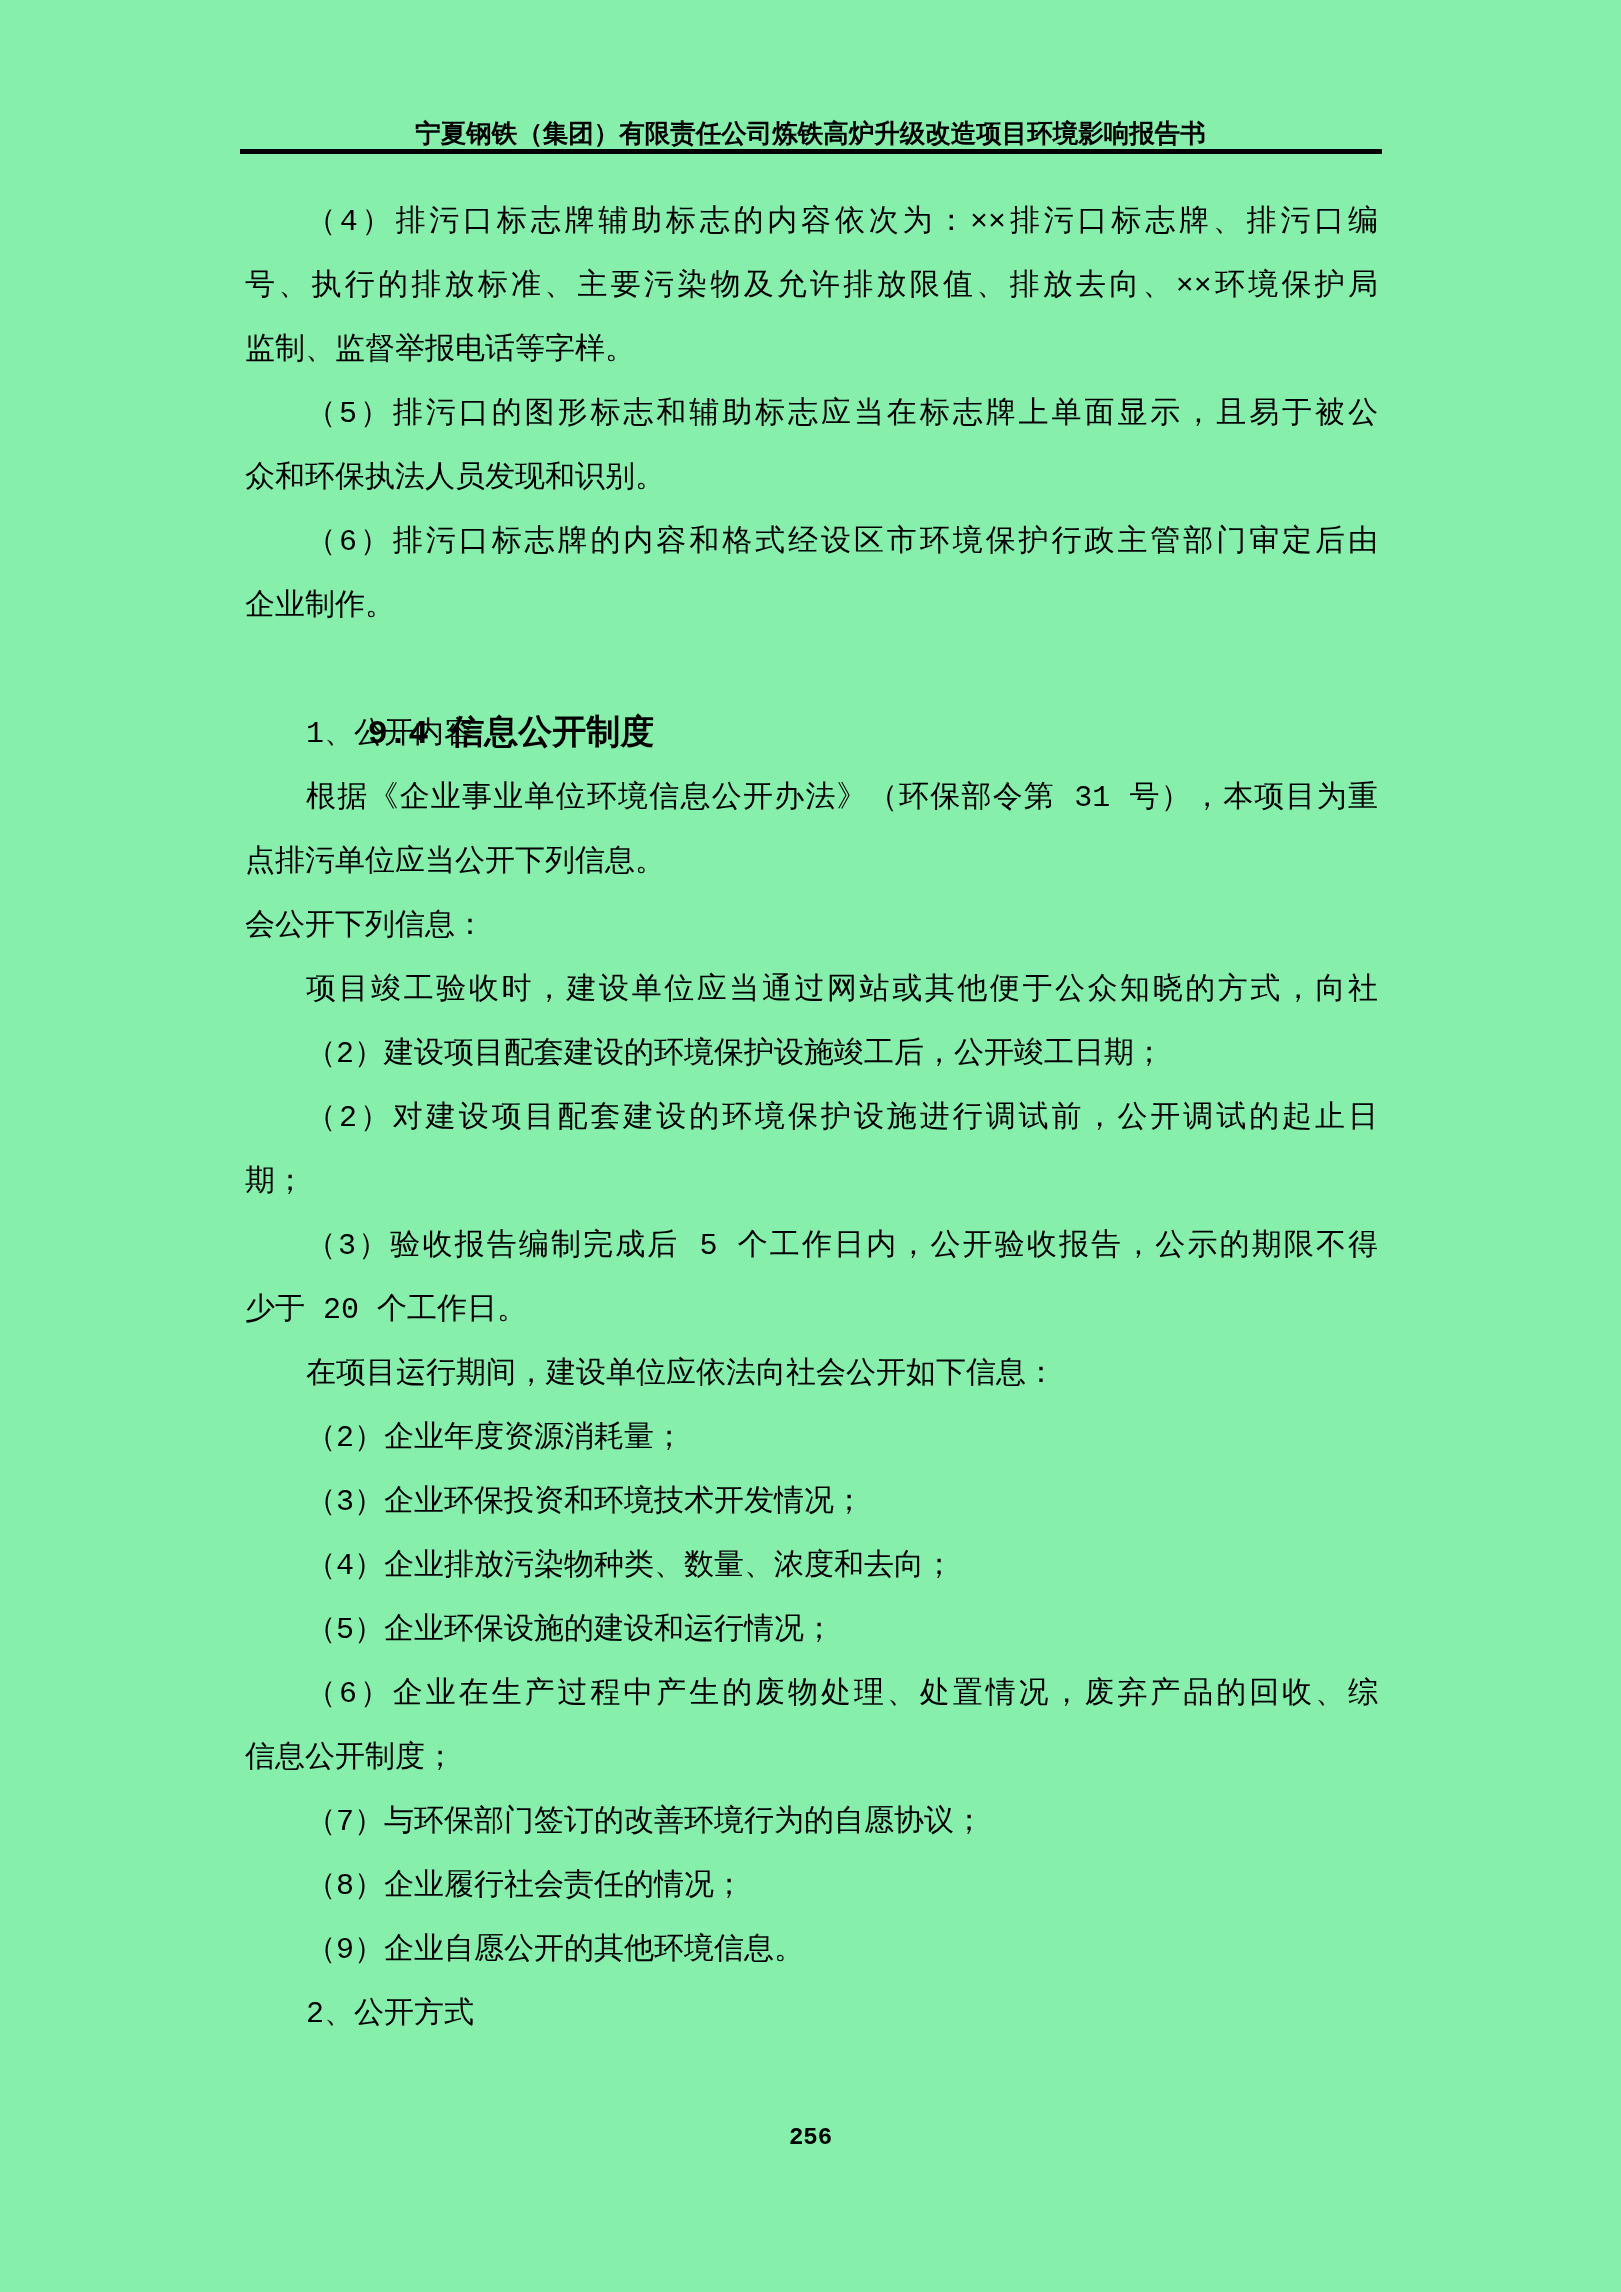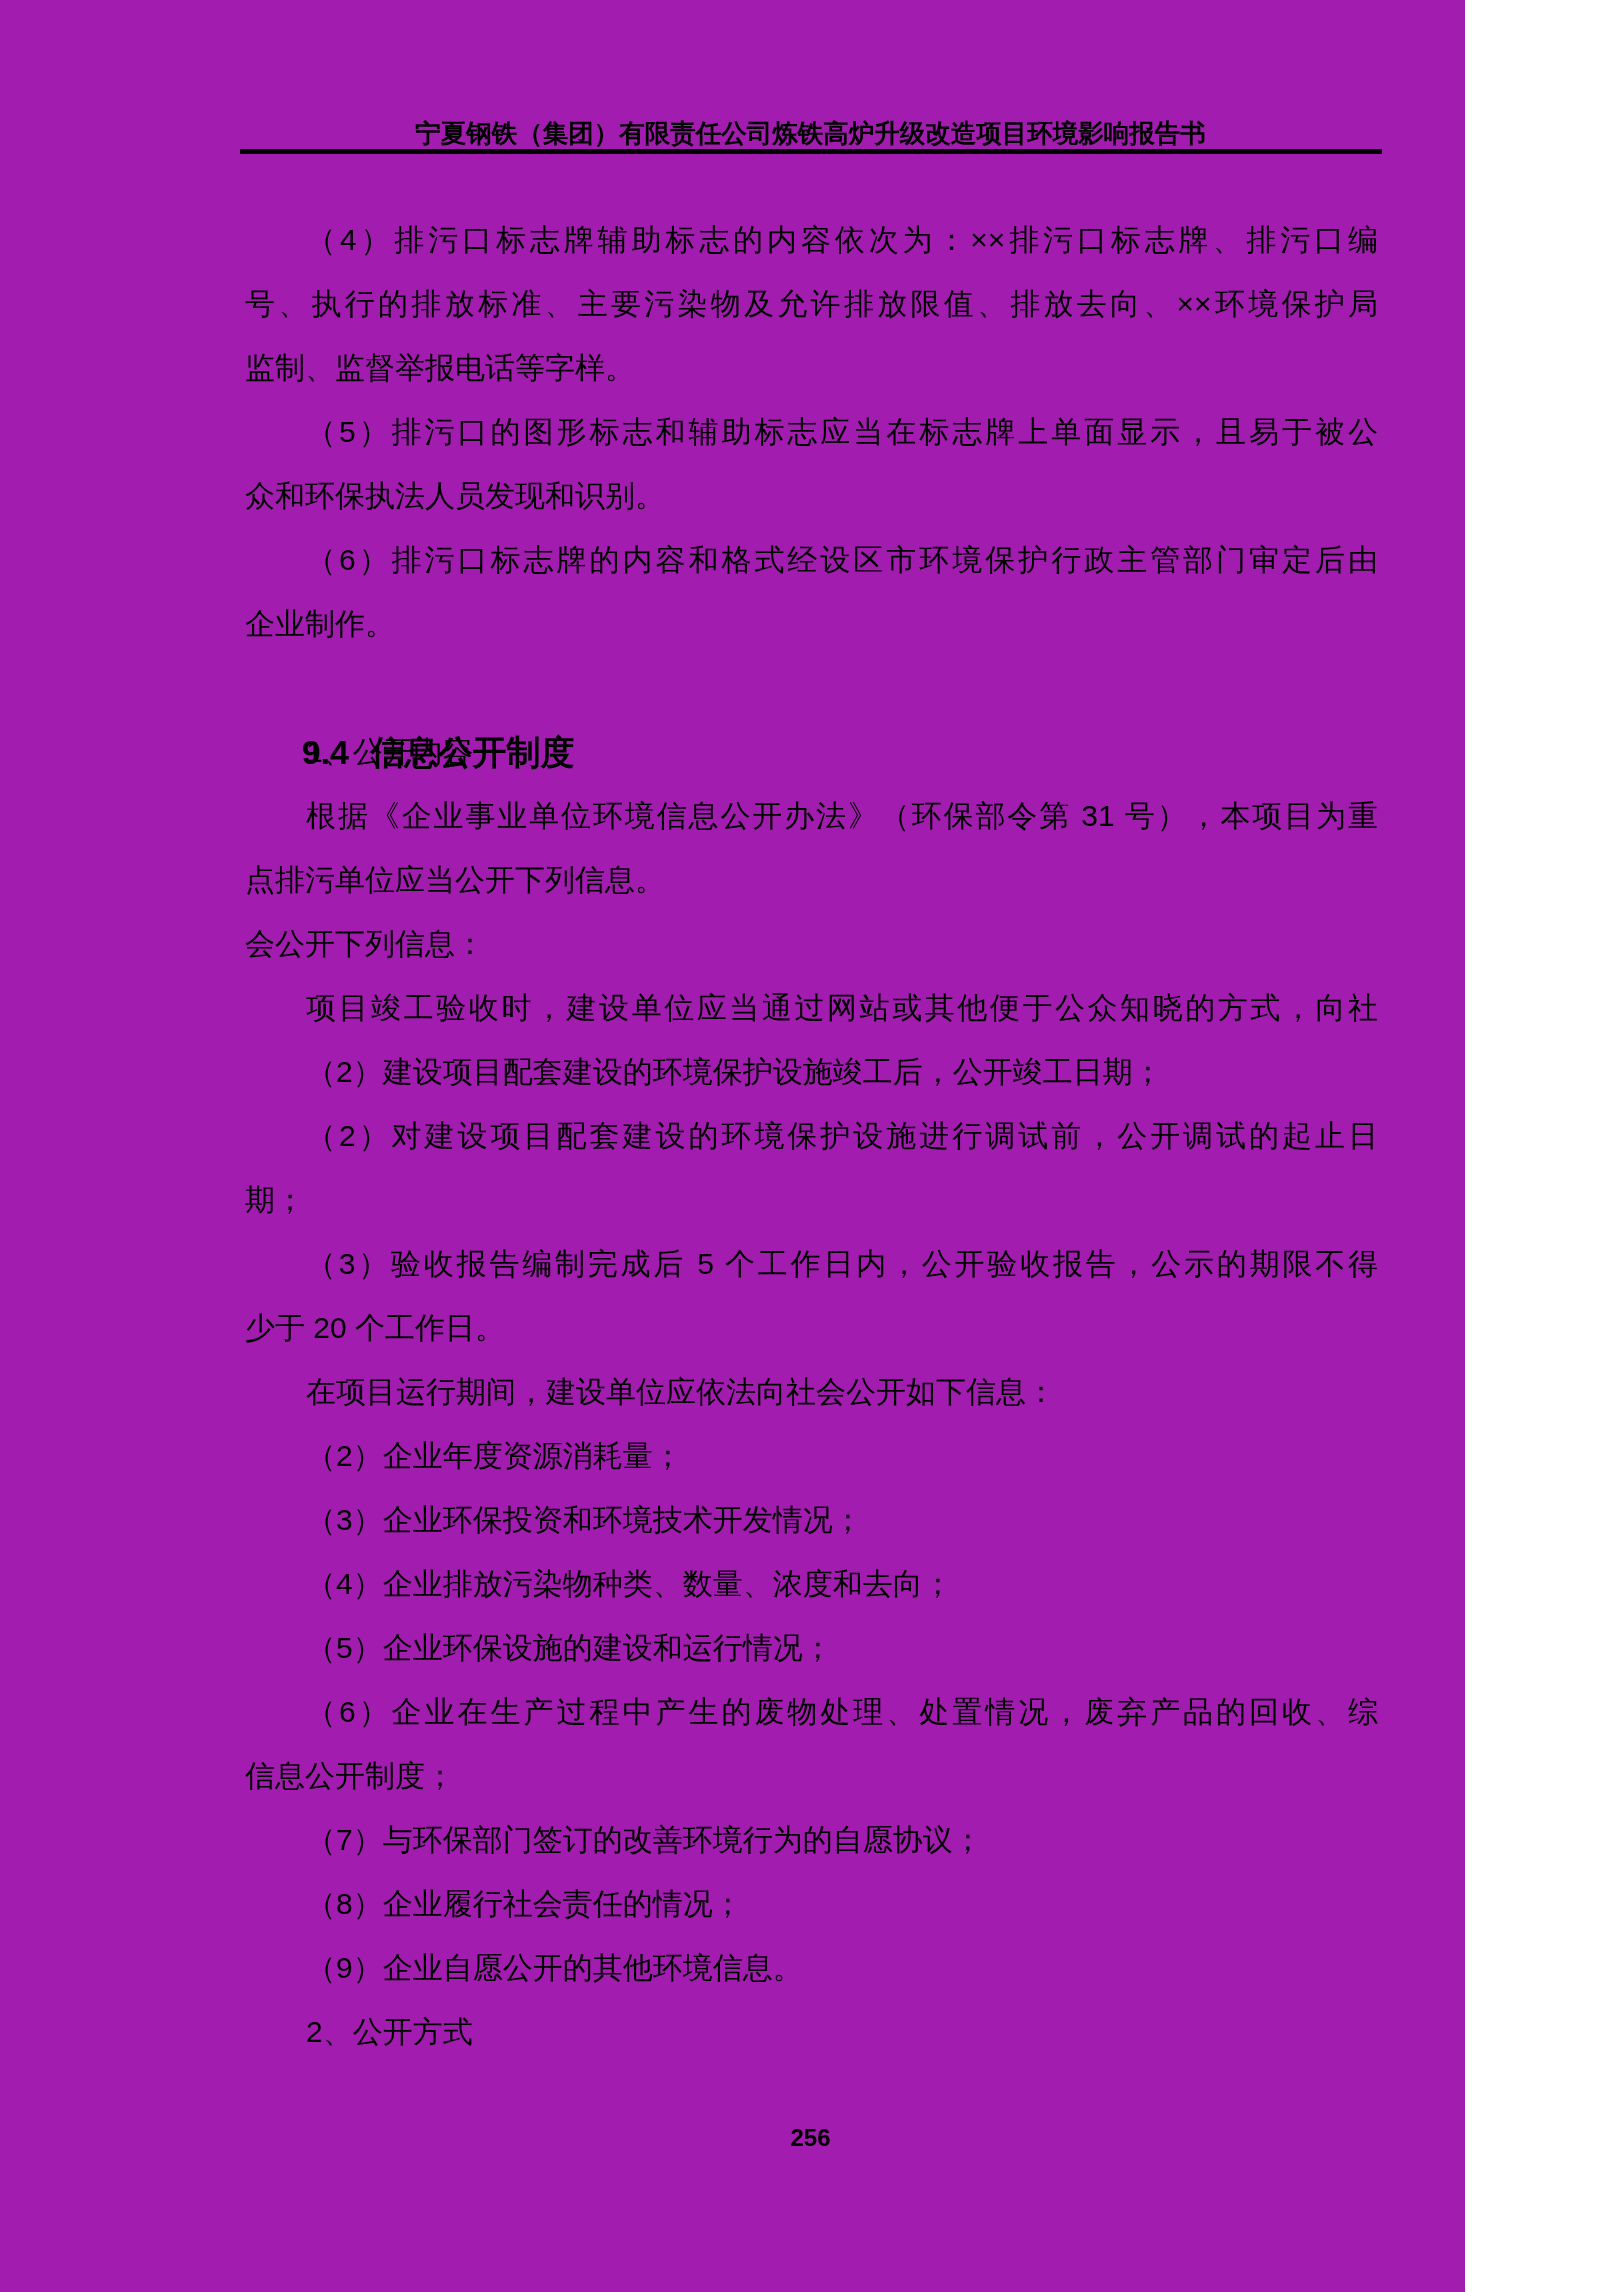--- a/index.html
+++ b/index.html
@@ -2,25 +2,25 @@
 <html><head>
 <meta charset="utf-8">
 <style>
   html, body {
     margin: 0;
     padding: 0;
     background: #ffffff;
   }
   .page {
     position: relative;
-    width: 1465px;
+    width: 1621px;
     height: 2293px;
-    background: #a21caf;
+    background: #86efac;
     color: #000000;
-    font-family: Liberation Sans, sans-serif;
+    font-family: Liberation Mono, monospace;
     overflow: hidden;
   }
   
   .header-title {
     position: absolute;
     top: 116px;
     left: 0;
     width: 1621px;
     text-align: center;
     font-size: 25.5px;
@@ -31,21 +31,21 @@
     position: absolute;
     top: 149px;
     left: 240px;
     width: 1142px;
     height: 4.9px;
     background: #000000;
   }
   
   .content {
     position: absolute;
-    top: 208px;
+    top: 190px;
     left: 245px;
     width: 1133px;
   }
   .line {
     height: 64px;
     line-height: 64px;
     font-size: 30px;
     white-space: pre-wrap;
     text-align: left;
   }

